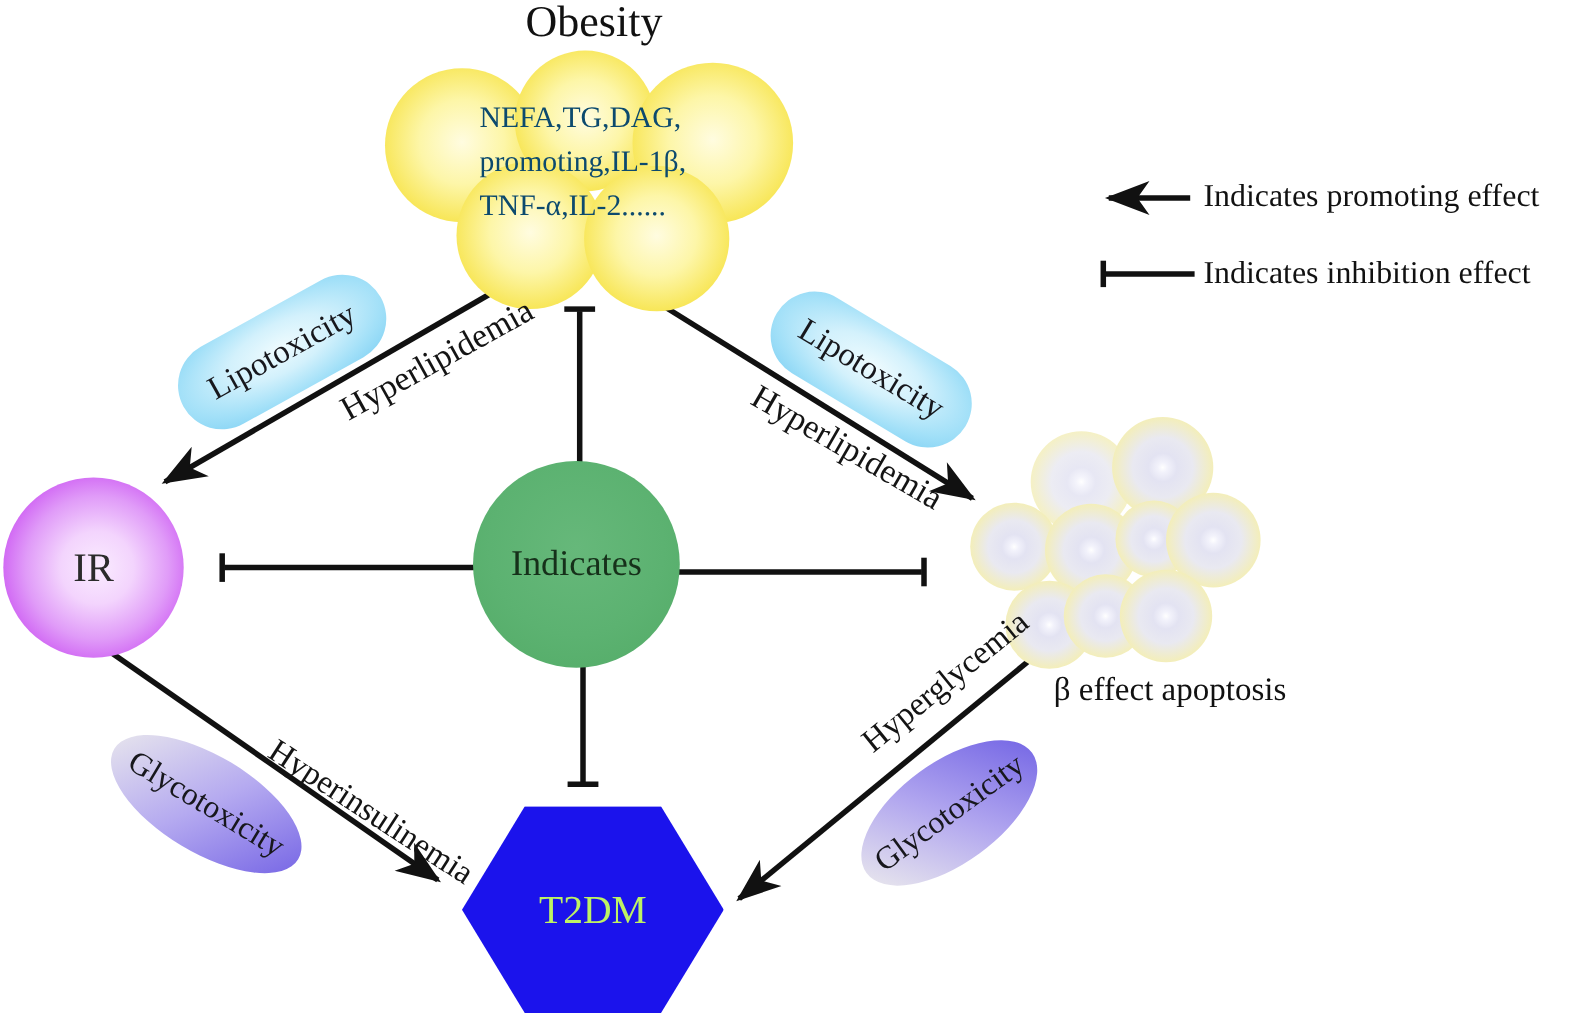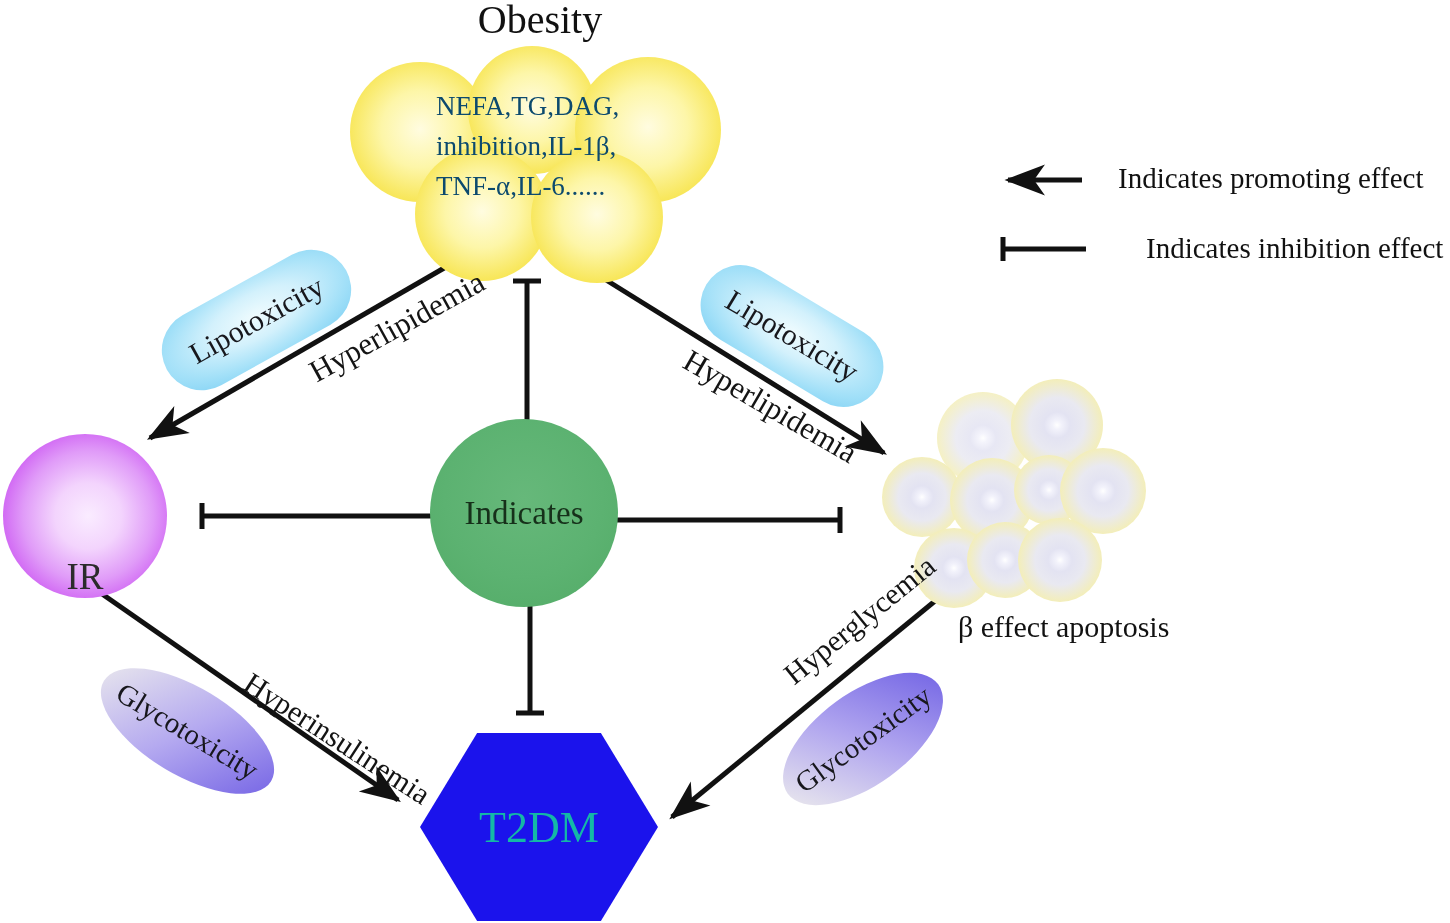--- a/index.html
+++ b/index.html
@@ -35,41 +35,41 @@
     left:430px;top:419px;width:188px;height:188px;border-radius:50%;
     background:radial-gradient(circle at 50% 42%, #66b87a 0%, #5cb271 55%, #52ab66 100%);
     display:flex;align-items:center;justify-content:center;
   }
   #kaempferol .lbl{font-size:33px;color:#16301a;}
 
   
   #ir{
     left:3px;top:434px;width:164px;height:164px;border-radius:50%;
     background:radial-gradient(circle at 52% 50%, #faecff 0%, #f3d4fd 28%, #e09bf8 55%, #cb54f2 80%, #bb27ee 100%);
-    display:flex;align-items:flex-end;justify-content:center;
+    display:flex;align-items:center;justify-content:center;
   }
   #ir .lbl{font-size:37px;color:#2b2b2b;}
 
   
   .bcell{
     border-radius:50%;
     background:radial-gradient(circle at 50% 50%,
       #ffffff 0%, #f2f2fb 7%, #e3e3f2 20%, #e9e9f1 42%,
       #f3eebb 70%, #f6f1b0 85%, #f8f4c6 100%);
   }
   #beta-label{left:958px;top:610px;font-size:30px;color:#111;}
 
   
   #t2dm{
     left:420px;top:733px;width:238px;height:188px;
     background:#1b13ec;
     clip-path:polygon(24% 0%, 76% 0%, 100% 50%, 76% 100%, 24% 100%, 0% 50%);
     display:flex;align-items:center;justify-content:center;
   }
-  #t2dm .lbl{font-size:44px;color:#14b8a6;text-align:center;}
+  #t2dm .lbl{font-size:36px;color:#bef264;text-align:center;}
 
   
   .pill{
     border-radius:44px;
     background:radial-gradient(ellipse at 50% 45%, #eefbfe 0%, #d3f1fc 35%, #a2e0f8 70%, #7ccff3 100%);
     display:flex;align-items:center;justify-content:center;
   }
   .pill .lbl{font-size:30px;color:#17171c;}
   #pill-left{left:154px;top:280px;width:205px;height:80px;transform:rotate(-29deg);}
   #pill-right{left:692px;top:296px;width:200px;height:80px;transform:rotate(31deg);}
@@ -95,22 +95,22 @@
   #cap-hyperlip-right{left:686px;top:358px;width:0;height:0;}
   #cap-hyperlip-right >div{transform:translate(-50%,-50%) rotate(30deg);}
   #cap-hyperins{left:247px;top:680px;width:0;height:0;font-size:30px;}
   #cap-hyperins >div{transform:translate(-50%,-50%) rotate(33deg);}
   #cap-hypergly{left:788px;top:678px;width:0;height:0;font-size:30px;}
   #cap-hypergly >div{transform:translate(-50%,-50%) rotate(-39deg);}
   .edge-cap>div{white-space:nowrap;}
 
   
   .legend-txt{font-size:29px;color:#111;}
-  #legend-promote-label{left:1118px;top:162px;}
-  #legend-inhibit-label{left:1146px;top:232px;}
+  #legend-promote-label{left:1094px;top:162px;}
+  #legend-inhibit-label{left:1094px;top:232px;}
 </style>
 </head>
 <body>
 
 <div id="stage">
 
   <svg class="wires" width="1450" height="923" viewBox="0 0 1450 923">
     <defs>
       <marker id="ah" markerUnits="strokeWidth" markerWidth="8.6" markerHeight="6.6" refX="7.6" refY="3.3" orient="auto">
         <path d="M8.3,3.3 L0.2,0.2 L2.4,3.3 L0.2,6.4 Z" fill="#111"></path>
@@ -159,22 +159,22 @@
   <div class="txt" id="fig-title">Obesity</div>
 
   <div class="shape ob-circle" style="left:350px;top:62px;width:140px;height:140px;"></div>
   <div class="shape ob-circle" style="left:468px;top:46px;width:128px;height:128px;"></div>
   <div class="shape ob-circle" style="left:575px;top:57px;width:146px;height:146px;"></div>
   <div class="shape ob-circle" style="left:415px;top:147px;width:134px;height:134px;"></div>
   <div class="shape ob-circle" style="left:531px;top:151px;width:132px;height:132px;"></div>
 
   <div class="abs" id="ob-text">
     <div>NEFA,TG,DAG,</div>
-    <div>inhibition,IL-1β,</div>
-    <div>TNF-α,IL-6......</div>
+    <div>promoting,IL-1β,</div>
+    <div>TNF-α,IL-2......</div>
   </div>
 
   <div class="shape" id="kaempferol">
     <span class="lbl">Indicates</span>
   </div>
 
   <div class="shape" id="ir">
     <span class="lbl">IR</span>
   </div>
 

